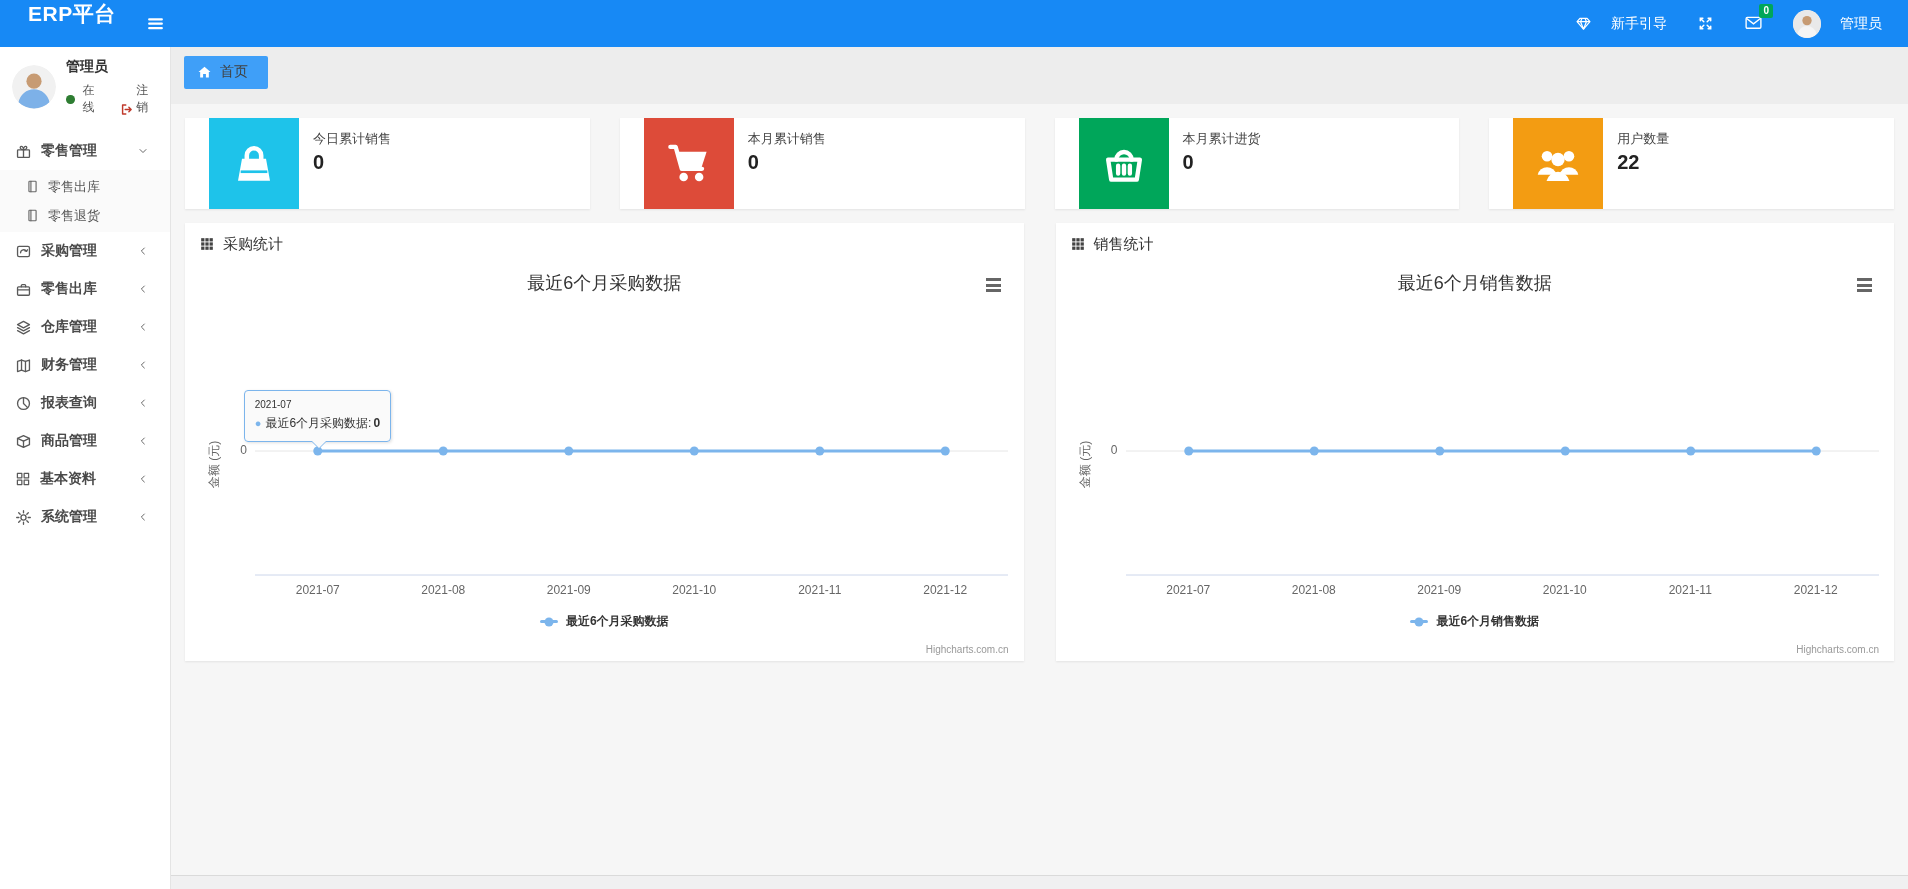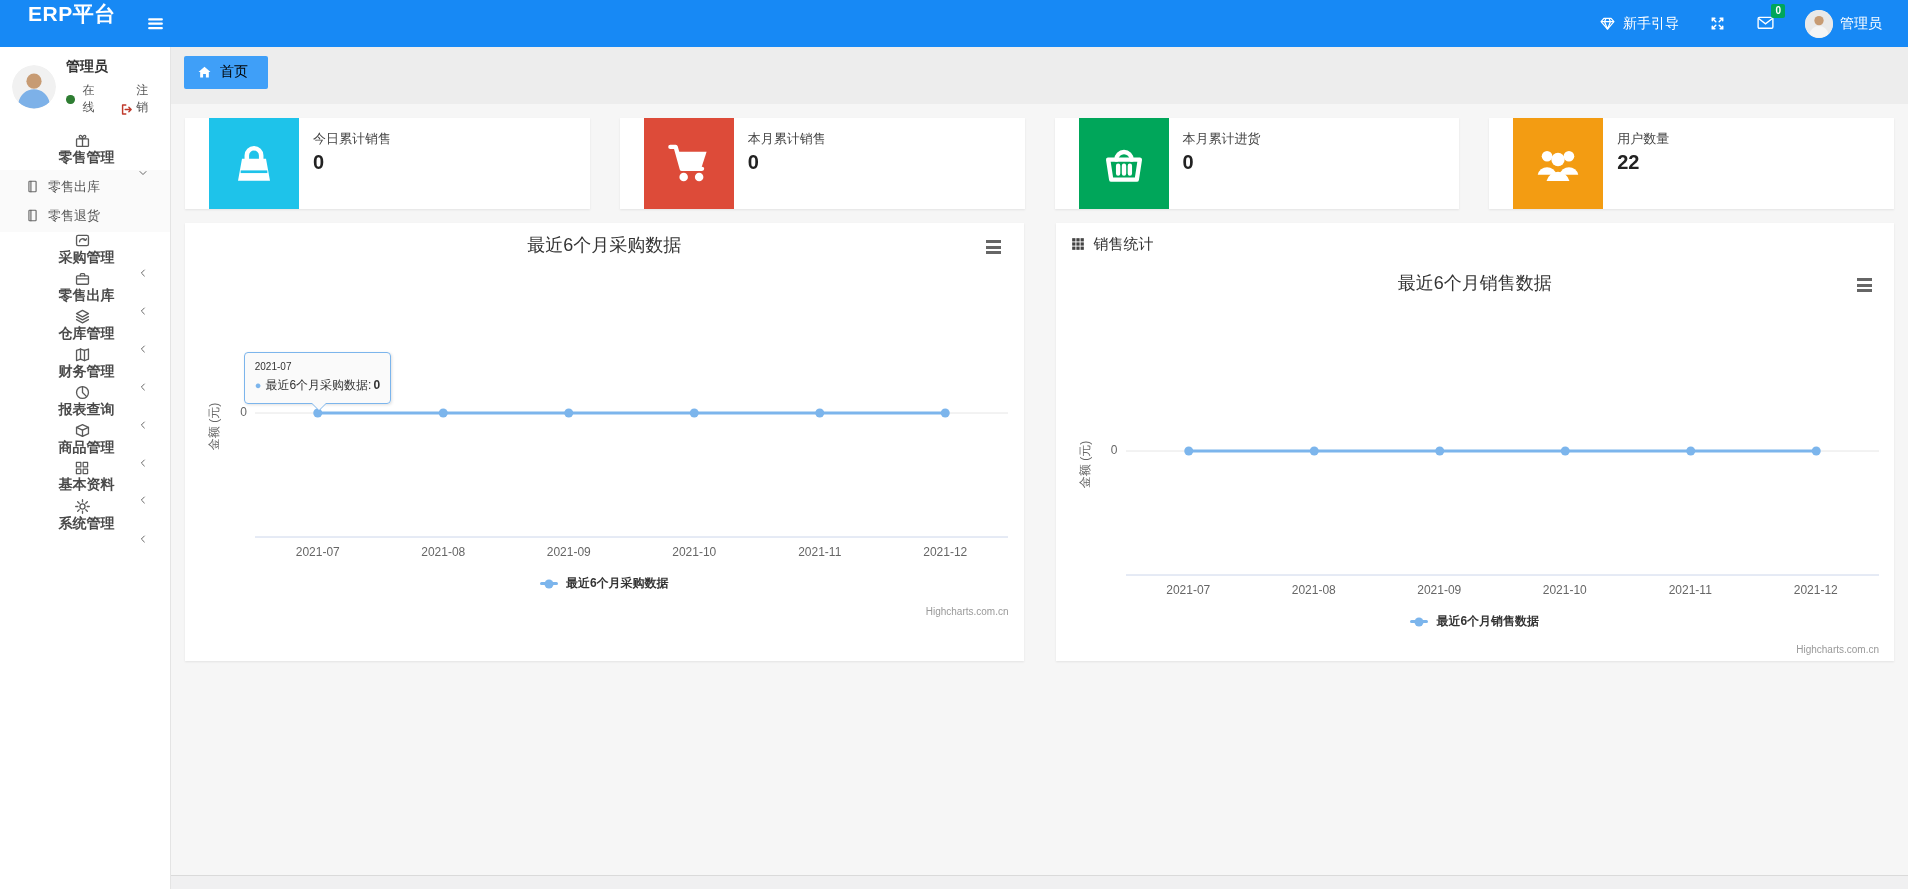--- a/index.html
+++ b/index.html
@@ -13,21 +13,21 @@
 
   
   .navbar {
     position: absolute; top: 0; left: 0; right: 0; height: 47px;
     background: #1789f5; color: #fff; display: flex; 
     z-index: 10;
   }
   .brand { font-size: 21px; font-weight: bold; margin-left: 28px; letter-spacing: .5px; cursor: pointer; }
   .nav-burger { margin-left: 30px; cursor: pointer; }
   .nav-right { margin-left: auto; margin-right: 26px; display: flex; align-items: center; gap: 30px; font-size: 14px; }
-  .nav-item { display: flex; align-items: center; gap: 7px; cursor: pointer; }
+  .nav-item { display: flex; align-items: center; gap: 19px; cursor: pointer; }
   .mail-wrap { position: relative; }
   .mail-badge {
     position: absolute; top: -9px; right: -10px; background: #00a65a; color: #fff;
     font-size: 10px; font-weight: bold; padding: 1px 4px; border-radius: 2px; line-height: 1.2;
   }
   .nav-avatar { width: 28px; height: 28px; border-radius: 50%; overflow: hidden; background: #eee; }
 
   
   .sidebar {
     position: absolute; top: 47px; left: 0; width: 171px; bottom: 0;
@@ -37,36 +37,36 @@
   .user-avatar { width: 44px; height: 44px; border-radius: 50%; overflow: hidden; flex: 0 0 44px; }
   .user-name { font-size: 14px; font-weight: bold; color: #333; }
   .user-status { display: flex; align-items: center; gap: 8px; font-size: 12px; color: #555; margin-top: 6px; }
   .status-dot { width: 9px; height: 9px; border-radius: 50%; background: #2e7d32; display: inline-block; }
   .logout-link { display: inline-flex; align-items: flex-end; gap: 3px; margin-left: 7px; color: #555; cursor: pointer; }
   .logout-link .icon { color: #c0392b; }
 
   .menu { margin-top: 4px; }
   .menu-item {
     height: 38px; display: flex; align-items: center; padding: 0 12px 0 15px;
-    font-size: 14px; font-weight: bold; color: #4a4a4a; cursor: pointer; flex-direction: column;
+    font-size: 14px; font-weight: bold; color: #4a4a4a; cursor: pointer;
   }
   .menu-item .icon { color: #5a5a5a; margin-right: 9px; }
   .menu-chevron { margin-left: auto; color: #8a8a8a; }
   .submenu { background: #fafafa; padding: 2px 0; }
   .submenu-item {
     height: 29px; display: flex; align-items: center; padding-left: 25px;
     font-size: 13px; font-weight: normal; color: #555; cursor: pointer;
   }
   .submenu-item .icon { color: #6a6a6a; margin-right: 8px; }
 
   
   .main { position: absolute; left: 171px; top: 47px; right: 0; bottom: 0; background: #f6f6f6; }
   .tab-strip { height: 57px; background: #ededed; padding: 9px 0 0 13px; }
   .tab-home {
-    display: inline-flex; align-items: center; gap: 8px; background: #3f9ff8; color: #000000;
+    display: inline-flex; align-items: center; gap: 8px; background: #3f9ff8; color: #404040;
     font-size: 14px; padding: 7px 20px 8px 13px; border-radius: 2px; cursor: pointer;
   }
   .content { padding: 14px 14px 0 14px; }
 
   .cards-row { display: grid; grid-template-columns: repeat(4, 1fr); gap: 30px; }
   .stat-card { background: #fff; height: 91px; display: flex; box-shadow: 0 1px 2px rgba(0,0,0,.08); padding-left: 24px; }
   .stat-icon-box { width: 90px; flex: 0 0 90px; display: flex; align-items: center; justify-content: center; color: #fff; }
   .stat-text { padding: 12px 14px; }
   .stat-label { font-size: 13px; color: #444; }
   .stat-value { font-size: 20px; font-weight: bold; color: #222; margin-top: 3px; }
@@ -416,20 +416,36 @@
           </div>
           <div class="stat-text">
             <div class="stat-label">用户数量</div>
             <div class="stat-value">22</div>
           </div>
         </div>
       </div>
 
     <div class="panels-row">
       <section class="panel">
+        <div class="panel-header">
+          <span class="icon">
+            <svg width="14" height="14" viewBox="0 0 18 18" fill="currentColor">
+                <rect x="1.5" y="1.5" width="4.2" height="4.2"></rect>
+                <rect x="6.9" y="1.5" width="4.2" height="4.2"></rect>
+                <rect x="12.3" y="1.5" width="4.2" height="4.2"></rect>
+                <rect x="1.5" y="6.9" width="4.2" height="4.2"></rect>
+                <rect x="6.9" y="6.9" width="4.2" height="4.2"></rect>
+                <rect x="12.3" y="6.9" width="4.2" height="4.2"></rect>
+                <rect x="1.5" y="12.3" width="4.2" height="4.2"></rect>
+                <rect x="6.9" y="12.3" width="4.2" height="4.2"></rect>
+                <rect x="12.3" y="12.3" width="4.2" height="4.2"></rect>
+              </svg>
+          </span>
+          <span>采购统计</span>
+        </div>
         <div class="chart">
             <svg width="839" height="400" class="plot">
               <line x1="70" y1="190" x2="823" y2="190" stroke="#e6e6e6" stroke-width="1"></line>
               <line x1="70" y1="314" x2="823" y2="314" stroke="#ccd6eb" stroke-width="1"></line>
               <line x1="132.75" y1="190" x2="760.25" y2="190" stroke="#7cb5ec" stroke-width="3"></line>
               <circle cx="132.75" cy="190" r="4.5" fill="#7cb5ec"></circle>
               <circle cx="258.25" cy="190" r="4.5" fill="#7cb5ec"></circle>
               <circle cx="383.75" cy="190" r="4.5" fill="#7cb5ec"></circle>
               <circle cx="509.25" cy="190" r="4.5" fill="#7cb5ec"></circle>
               <circle cx="634.75" cy="190" r="4.5" fill="#7cb5ec"></circle>

